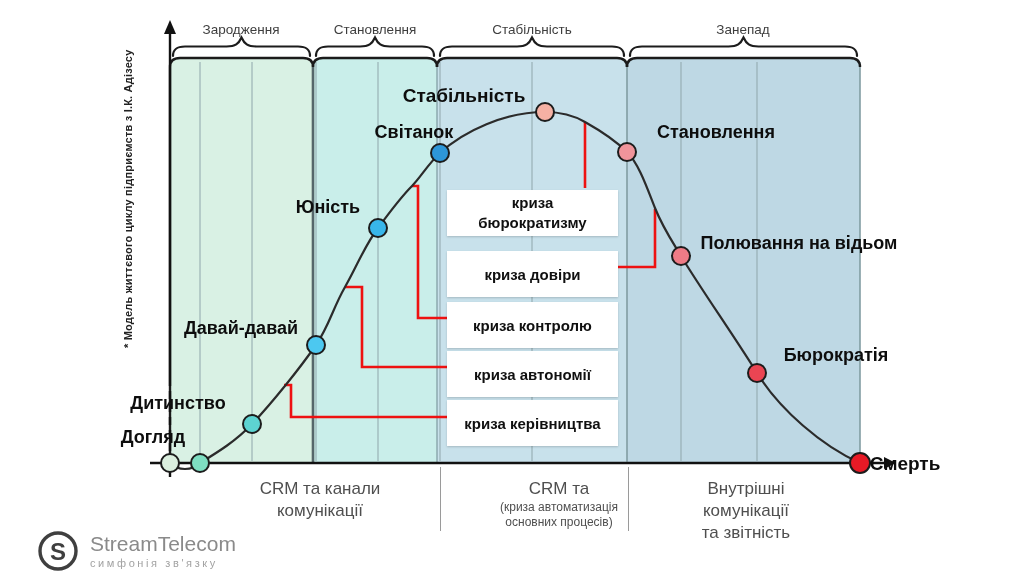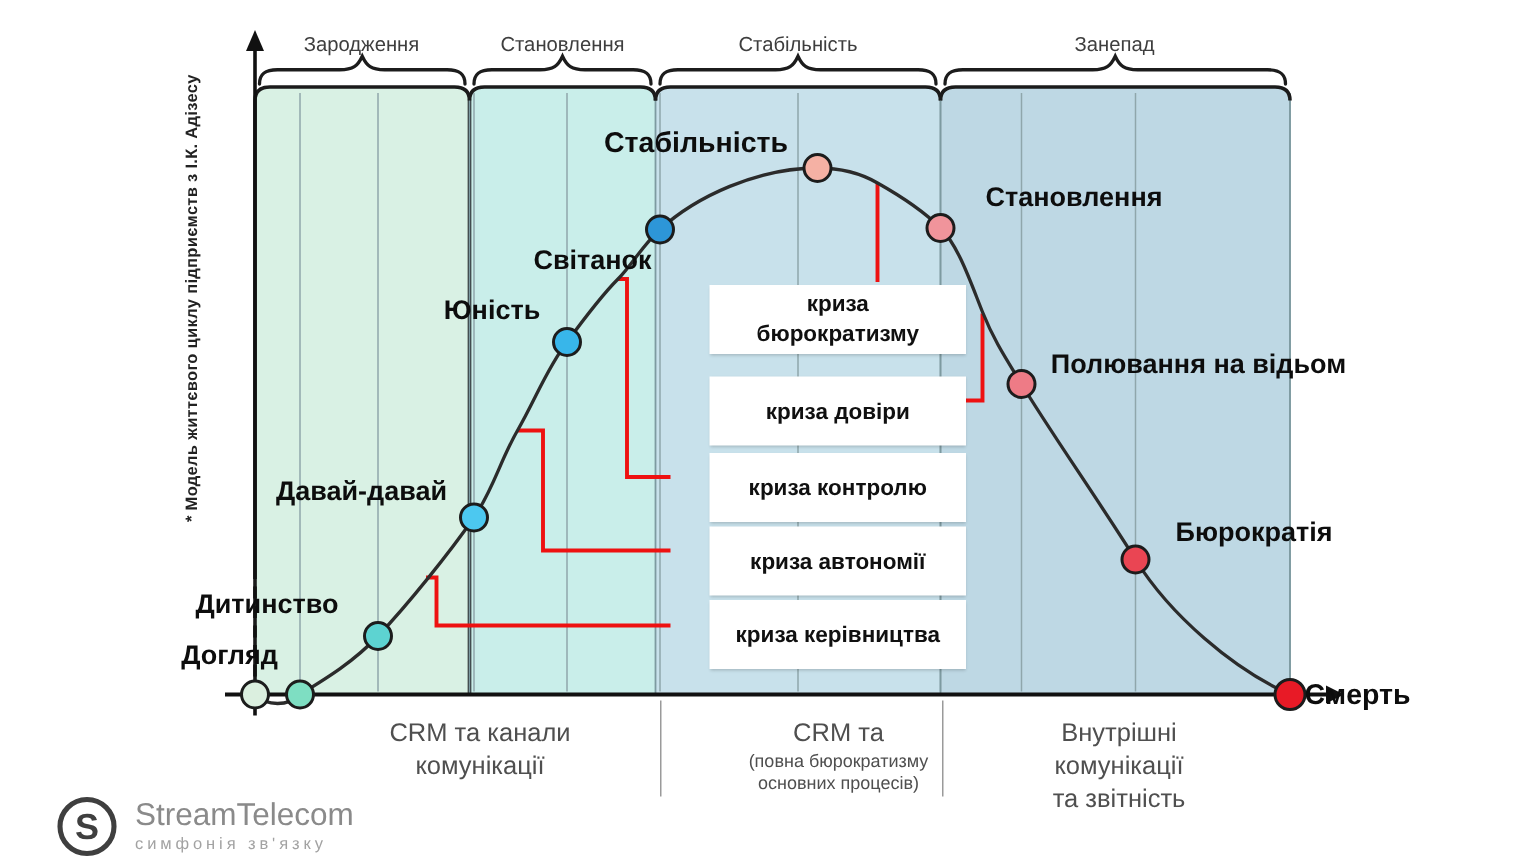--- a/index.html
+++ b/index.html
@@ -2,21 +2,21 @@
 <html><head>
 <meta charset="utf-8">
 <style>
   html,body{margin:0;padding:0;background:#ffffff;}
   #stage{position:relative;width:1024px;height:576px;background:#ffffff;overflow:hidden;
          font-family:"Liberation Sans","DejaVu Sans",sans-serif;}
   #diagram-svg{position:absolute;left:0;top:0;}
   .phase-label{position:absolute;top:22px;transform:translateX(-50%);font-size:13.5px;color:#3e3e3e;white-space:nowrap;}
   .stage-label{position:absolute;transform:translate(-50%,-50%);font-size:18px;font-weight:700;color:#0d0d0d;white-space:nowrap;}
   .stage-label.big{font-size:19px;}
-  .crisis-box{position:absolute;left:473px;width:171px;background:#ffffff;box-sizing:border-box;
+  .crisis-box{position:absolute;left:447px;width:171px;background:#ffffff;box-sizing:border-box;
               display:flex;align-items:center;justify-content:center;text-align:center;
               font-size:15px;font-weight:700;color:#101010;box-shadow:0 1px 2px rgba(0,0,0,0.18);}
   .crisis-box.wrap{padding:3px 15px;line-height:20px;height:46px;}
   .crisis-box.one{white-space:nowrap;height:46px;}
   .vertical-note{position:absolute;left:122px;top:18px;height:362px;width:20px;
                  writing-mode:vertical-rl;transform:rotate(180deg);text-align:center;
                  font-size:11px;font-weight:700;color:#222222;letter-spacing:0.2px;}
   .bottom-section{position:absolute;top:478px;transform:translateX(-50%);text-align:center;color:#4f4f4f;}
   .bottom-section .main-line{font-size:17px;line-height:22px;}
   .bottom-section .note-line{font-size:12px;line-height:15px;color:#4f4f4f;}
@@ -108,21 +108,21 @@
 
   <div class="phase-label" style="left:241px;">Зародження</div>
   <div class="phase-label" style="left:375px;">Становлення</div>
   <div class="phase-label" style="left:532px;">Стабільність</div>
   <div class="phase-label" style="left:743px;">Занепад</div>
 
   <div class="stage-label" style="left:153px;top:437px;">Догляд</div>
   <div class="stage-label" style="left:178px;top:403px;">Дитинство</div>
   <div class="stage-label" style="left:241px;top:328px;">Давай-давай</div>
   <div class="stage-label" style="left:328px;top:207px;">Юність</div>
-  <div class="stage-label" style="left:395px;top:132px;margin-top:42px;">Світанок</div>
+  <div class="stage-label" style="left:414px;top:132px;">Світанок</div>
   <div class="stage-label big" style="left:464px;top:96px;">Стабільність</div>
   <div class="stage-label" style="left:716px;top:132px;">Становлення</div>
   <div class="stage-label" style="left:799px;top:243px;">Полювання на відьом</div>
   <div class="stage-label" style="left:836px;top:355px;">Бюрократія</div>
   <div class="stage-label big" style="left:905px;top:464px;">Смерть</div>
 
   <div class="crisis-box wrap" style="top:190px;">криза бюрократизму</div>
   <div class="crisis-box one" style="top:251px;">криза довіри</div>
   <div class="crisis-box one" style="top:302px;">криза контролю</div>
   <div class="crisis-box one" style="top:351px;">криза автономії</div>
@@ -130,21 +130,21 @@
 
   <div class="bottom-divider" style="left:440px;"></div>
   <div class="bottom-divider" style="left:628px;"></div>
 
   <div class="bottom-section" style="left:320px;">
     <div class="main-line">CRM та канали</div>
     <div class="main-line">комунікації</div>
   </div>
   <div class="bottom-section" style="left:559px;">
     <div class="main-line">CRM та</div>
-    <div class="note-line">(повна бюрократизму</div>
+    <div class="note-line">(криза автоматизація</div>
     <div class="note-line">основних процесів)</div>
   </div>
   <div class="bottom-section" style="left:746px;">
     <div class="main-line">Внутрішні</div>
     <div class="main-line">комунікації</div>
     <div class="main-line">та звітність</div>
   </div>
 
   <div class="logo">
     <svg width="44" height="44" viewBox="0 0 44 44">

